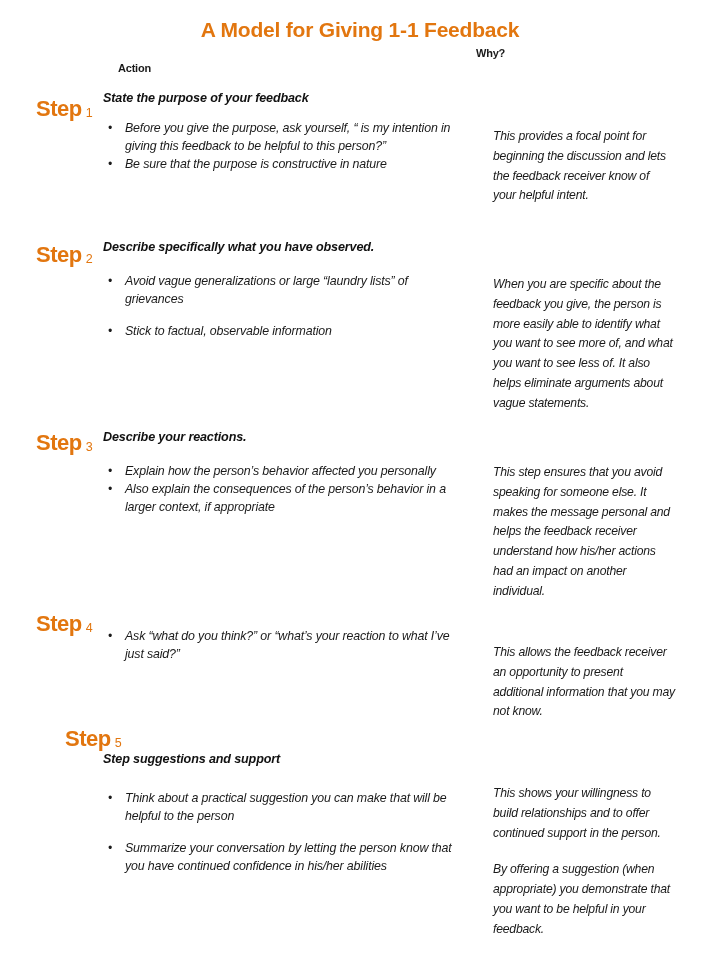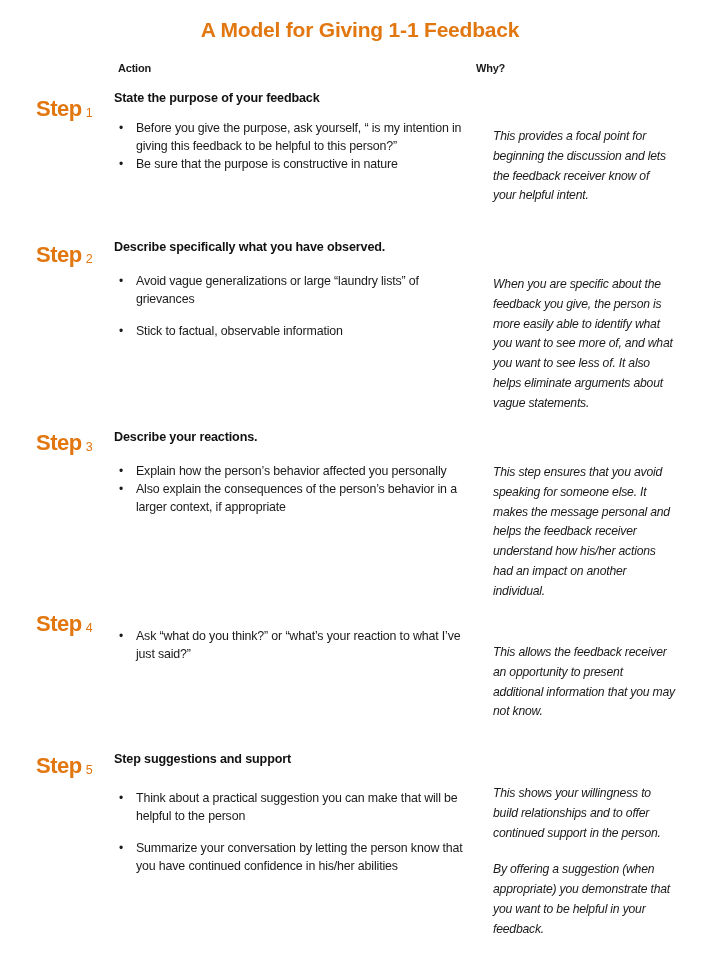--- a/index.html
+++ b/index.html
@@ -38,21 +38,21 @@
 
   
   .col-header {
     position: absolute;
     font-size: 11px;
     font-weight: bold;
     color: #1a1a1a;
     letter-spacing: -0.2px;
   }
   .col-header.action { left: 118px; top: 62px; }
-  .col-header.why    { left: 476px; top: 62px; }
+  .col-header.why    { left: 476px; top: 47px; }
 
   
   .step-badge {
     position: absolute;
     left: 36px;
     white-space: nowrap;
     color: #E2760F;
     line-height: 1;
   }
   .step-word {
@@ -64,22 +64,23 @@
     font-size: 12.5px;
     font-weight: normal;
     margin-left: 4px;
     position: relative;
     top: 1px;
   }
 
   
   .action-col {
     position: absolute;
-    left: 114px;
+    left: 103px;
     width: 350px;
+    font-style: italic;
   }
   .action-heading {
     font-size: 12.6px;
     font-weight: bold;
     color: #111111;
     letter-spacing: -0.15px;
     line-height: 1.25;
     margin: 0 0 4px 0;
   }
   ul.bullets {
@@ -178,21 +179,21 @@
   </div>
   <div class="action-col" style="top:611px;">
     <ul class="bullets">
       <li style="margin-top:17px;"><span class="bullet-dot">•</span><span>Ask “what do you think?”  or “what’s your reaction to what I’ve just said?”</span></li>
     </ul>
   </div>
   <div class="why-col" style="top:626px;">
     <p>This allows the feedback receiver an opportunity to present additional information that you may not know.</p>
   </div>
 
-  <div class="step-badge" style="top:755px;">
+  <div class="step-badge" style="top:728px;margin-left:29px;">
     <span class="step-word">Step</span><span class="step-num">5</span>
   </div>
   <div class="action-col" style="top:752px;">
     <p class="action-heading">Step suggestions and support</p>
     <ul class="bullets">
       <li style="margin-top:22px;"><span class="bullet-dot">•</span><span>Think about a practical suggestion you can make that will be helpful to the person</span></li>
       <li class="gap"><span class="bullet-dot">•</span><span>Summarize your conversation by letting the person know that you have continued confidence in his/her abilities</span></li>
     </ul>
   </div>
   <div class="why-col" style="top:767px;">

